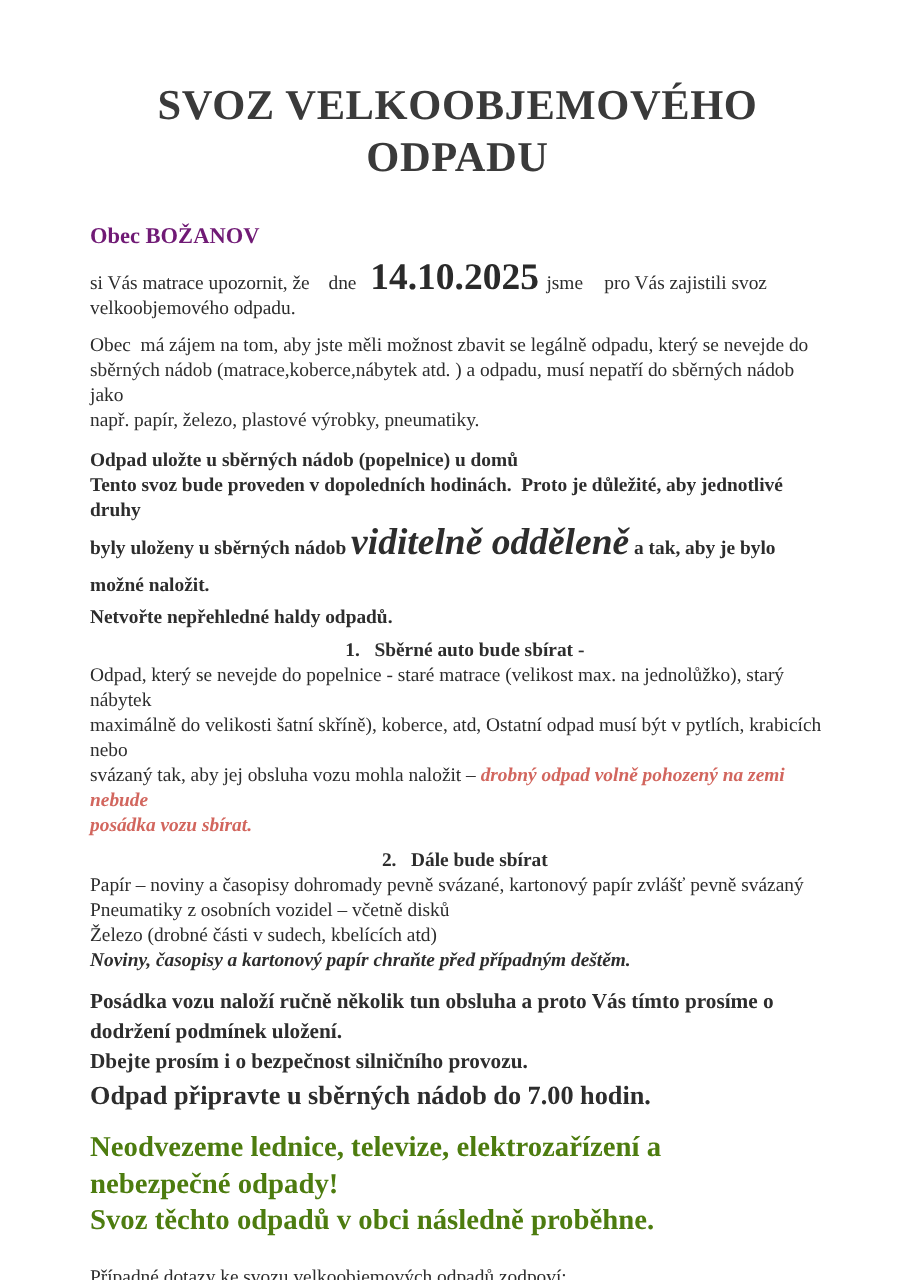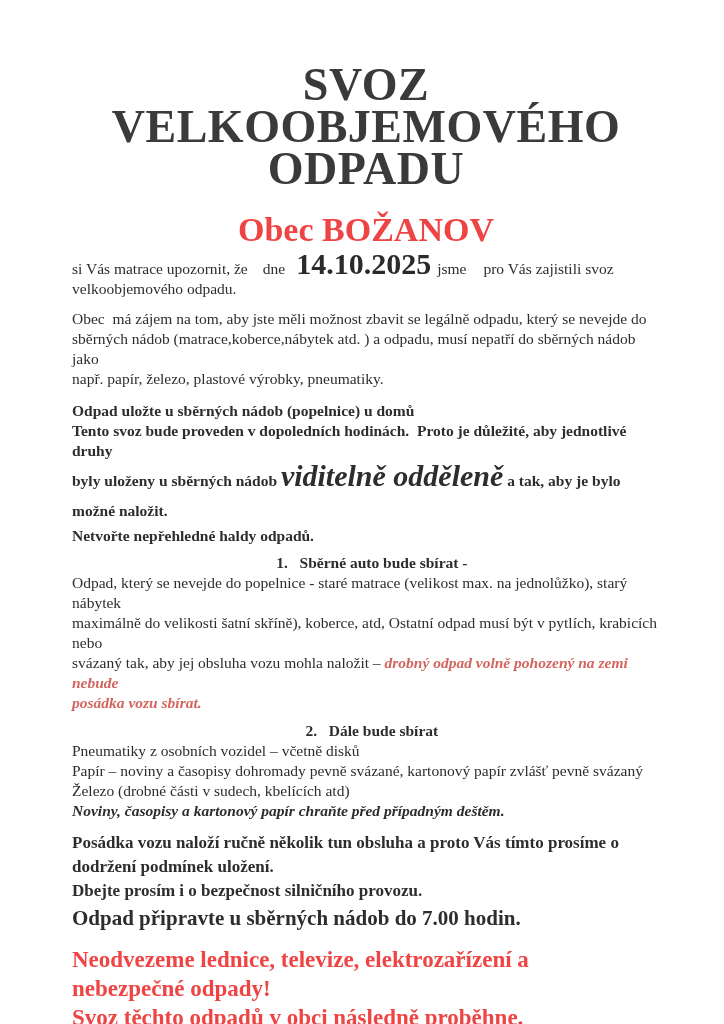--- a/index.html
+++ b/index.html
@@ -6,24 +6,24 @@
   body{
     width:724px;height:1024px;background:#ffffff;overflow:hidden;
     font-family:"Liberation Serif","DejaVu Serif",serif;
     color:#2d2d2d;font-size:15.5px;line-height:20px;
   }
   .doc{padding:64px 64px 0 72px;}
   .line{white-space:pre-wrap;}
   .b{font-weight:bold;}
   .i{font-style:italic;}
 
-  .title{font-size:46px;line-height:42px;font-weight:bold;color:#3a3a3a;
+  .title{font-size:34px;line-height:42px;font-weight:bold;color:#3a3a3a;
          text-align:center;letter-spacing:.5px;}
-  .municipality{margin-top:24px;font-size:34px;line-height:32px;font-weight:bold;
-                color:#ef4444;text-align:center;}
+  .municipality{margin-top:24px;font-size:18px;line-height:32px;font-weight:bold;
+                color:#701a75;text-align:left;}
 
   .intro{margin-top:8px;}
   .intro-line1 span{white-space:pre;}
   .intro-part2{margin-left:15px;}
   .intro-date{margin-left:11px;font-size:30px;font-weight:bold;color:#2a2a2a;}
   .intro-part3{margin-left:6px;}
   .intro-part4{margin-left:17px;}
 
   .para1{margin-top:10px;}
 
@@ -34,21 +34,21 @@
   .section{margin-top:7px;}
   .sec2{margin-top:8px;}
   .sec-heading{font-weight:bold;text-align:center;}
   .sec-num{display:inline-block;width:35px;}
   .red{color:#d2665e;}
   .red-note{font-weight:bold;font-style:italic;}
 
   .appeal{margin-top:10px;font-weight:bold;font-size:17px;line-height:24px;}
   .appeal-big{font-size:21px;line-height:30px;}
 
-  .warning{margin-top:12px;font-weight:bold;font-size:23px;line-height:29px;color:#ef4444;}
+  .warning{margin-top:12px;font-weight:bold;font-size:23px;line-height:29px;color:#4d7c0f;}
 
   .contact{margin-top:22px;}
 </style>
 </head>
 <body>
 
 <div class="doc">
 
   <div class="title">
       <div class="line">SVOZ VELKOOBJEMOVÉHO</div>
@@ -78,22 +78,22 @@
   <div class="section">
       <div class="sec-heading"><span class="sec-num">1.</span><span class="line">Sběrné auto bude sbírat -</span></div>
       <div class="line">Odpad, který se nevejde do popelnice - staré matrace (velikost max. na jednolůžko), starý nábytek</div>
       <div class="line">maximálně do velikosti šatní skříně), koberce, atd, Ostatní odpad musí být v pytlích, krabicích nebo</div>
       <div><span class="line">svázaný tak, aby jej obsluha vozu mohla naložit – </span><span class="red red-note line">drobný odpad volně pohozený na zemi nebude</span></div>
       <div class="red red-note line">posádka vozu sbírat.</div>
     </div>
 
   <div class="section sec2">
       <div class="sec-heading"><span class="sec-num">2.</span><span class="line">Dále bude sbírat</span></div>
+      <div class="line">Papír – noviny a časopisy dohromady pevně svázané, kartonový papír zvlášť pevně svázaný</div>
       <div class="line">Pneumatiky z osobních vozidel – včetně disků</div>
-      <div class="line">Papír – noviny a časopisy dohromady pevně svázané, kartonový papír zvlášť pevně svázaný</div>
       <div class="line">Železo (drobné části v sudech, kbelících atd)</div>
       <div class="b i line">Noviny, časopisy a kartonový papír chraňte před případným deštěm.</div>
     </div>
 
   <div class="appeal">
       <div class="line">Posádka vozu naloží ručně několik tun obsluha a proto Vás tímto prosíme o</div>
       <div class="line">dodržení podmínek uložení.</div>
       <div class="line">Dbejte prosím i o bezpečnost silničního provozu.</div>
       <div class="appeal-big line">Odpad připravte u sběrných nádob do 7.00 hodin.</div>
     </div>

